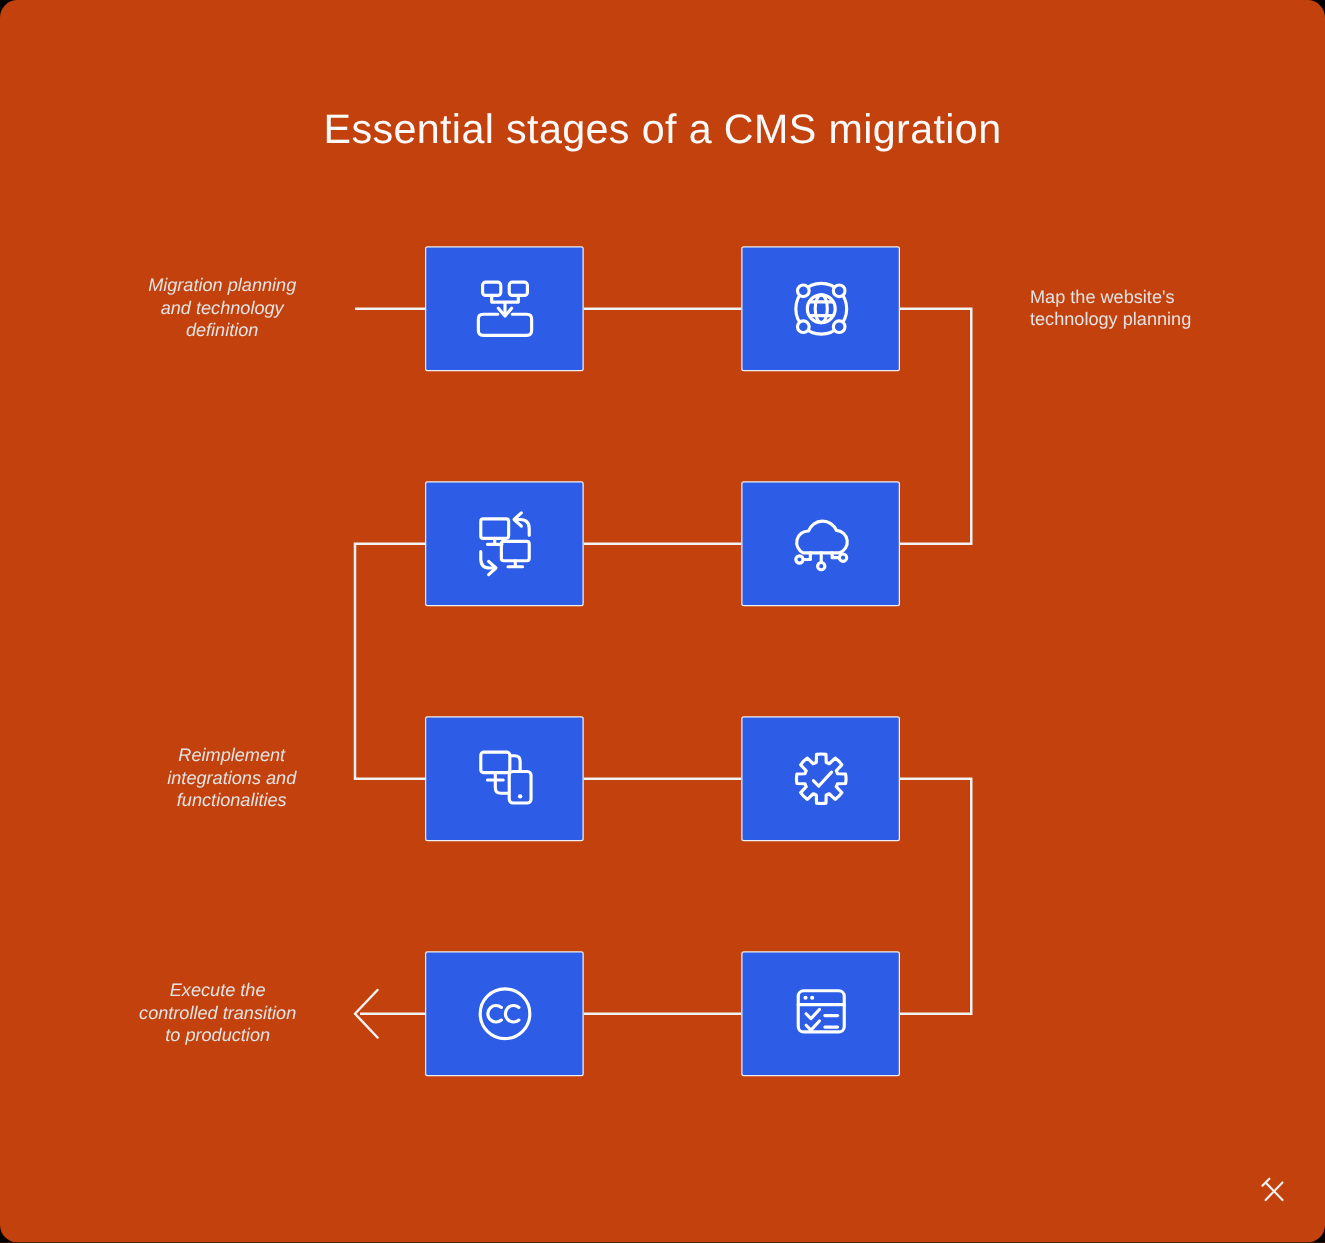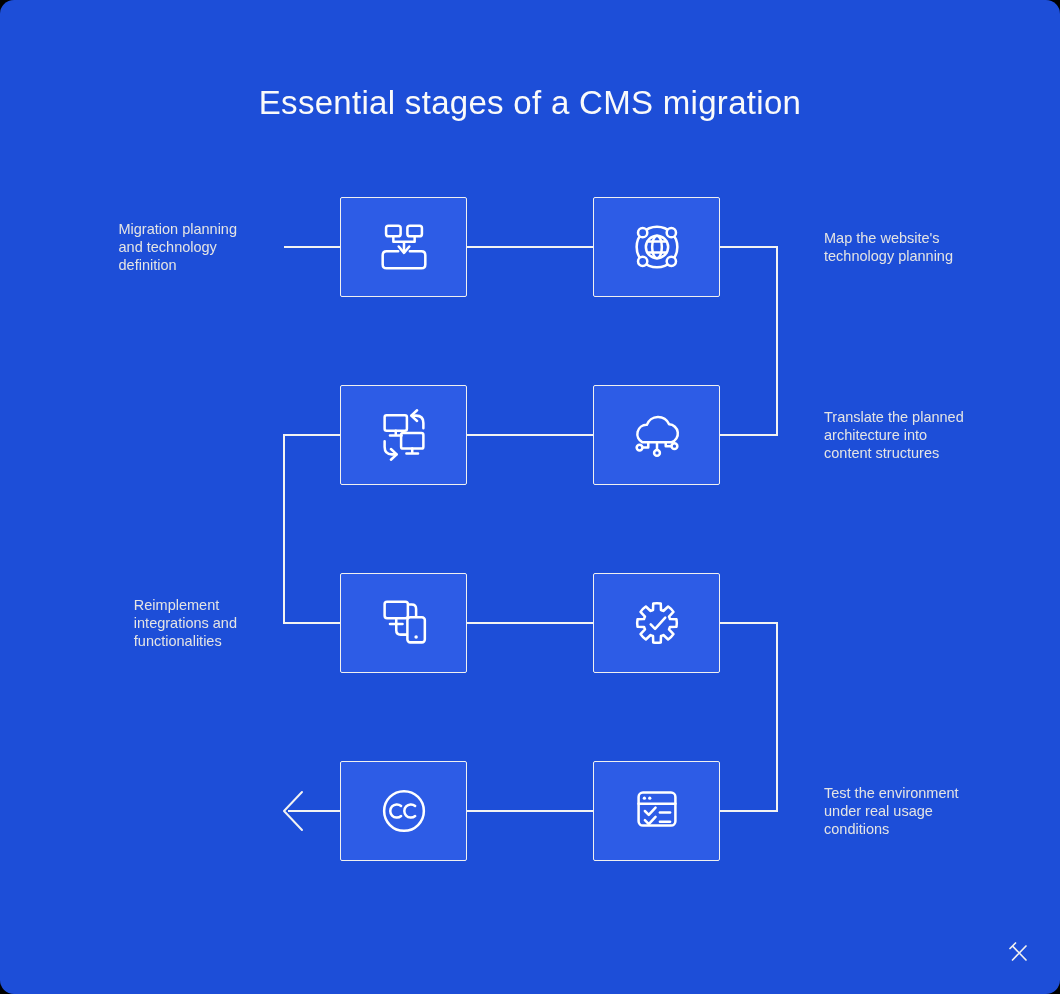--- a/index.html
+++ b/index.html
@@ -1,18 +1,18 @@
 <!DOCTYPE html>
 <html style="--blue: #2d5ce6;"><head>
 <meta charset="utf-8">
 <style>
   html,body{margin:0;padding:0;background:#000;}
   .canvas{
     position:relative;width:1060px;height:994px;overflow:hidden;
-    background:#1d4ed8;border-radius:14px;
+    background:#c2410c;border-radius:14px;
     font-family:"Liberation Sans", sans-serif;
   }
   .title{
     position:absolute;top:84px;left:0;width:100%;text-align:center;
     font-size:33px;font-weight:400;letter-spacing:.3px;color:#fafafa;
   }
   .connectors{position:absolute;left:0;top:0;width:1060px;height:994px;pointer-events:none;}
   .connectors path{stroke:#f2f2f2;stroke-width:2;fill:none;}
   .box{
     position:absolute;width:127px;height:100px;
@@ -22,21 +22,21 @@
     box-sizing:border-box;
   }
   .box svg{width:62px;height:62px;display:block;}
   .box svg *{stroke:#fff;stroke-width:2.6;fill:none;stroke-linecap:round;stroke-linejoin:round;}
   .box svg .dot{fill:#fff;stroke:none;}
   .box svg .node{fill:var(--blue,#2d5ce6);stroke:#fff;}
   .label{
     position:absolute;width:212px;height:100px;display:flex;align-items:center;
     color:#e4e4e4;font-size:14.5px;line-height:18px;white-space:pre-line;
   }
-  .label.lft{justify-content:flex-end;text-align:left;left:25px;}
+  .label.lft{justify-content:flex-end;text-align:center;left:25px;font-style:italic;}
   .label.rgt{justify-content:flex-start;text-align:left;left:824px;}
   .r1{top:197px}.r2{top:385px}.r3{top:573px}.r4{top:761px}
   .bl{left:340px}.br{left:593px}
   .logo{position:absolute;right:29px;top:939px;width:24px;height:26px;}
   .logo path{stroke:#f0f0f0;stroke-width:1.7;fill:none;stroke-linecap:round;}
 </style>
 </head>
 <body>
 
 <div class="canvas">
@@ -92,23 +92,20 @@
   </div>
   <div class="box br r2">
     <svg viewBox="0 0 64 64">
       <path d="M17,39.5 A9.5,9.5 0 0 1 21.5,21.5 A12.3,12.3 0 0 1 44.5,21 A9.5,9.5 0 0 1 47,39.5 Z"></path>
       <path d="M23,39.5 V45 H17.5 M32,39.5 V47.5 M41,39.5 V43.5 H46.5"></path>
       <circle cx="14" cy="45" r="3"></circle>
       <circle cx="32" cy="50.5" r="3"></circle>
       <circle cx="50" cy="43.5" r="3"></circle>
     </svg>
   </div>
-  <div class="label rgt r2">Translate the planned
-architecture into
-content structures</div>
 
   <div class="label lft r3">Reimplement
 integrations and
 functionalities</div>
   <div class="box bl r3">
     <svg viewBox="0 0 64 64">
       <rect x="12" y="10" width="24" height="17" rx="2.5"></rect>
       <path d="M24,27 V33 M17.5,33 H30.5"></path>
       <path d="M36.5,13 H40 Q44.5,13 44.5,17.5 V25.5"></path>
       <path d="M24,33 V39.5 Q24,44 28.5,44 H35"></path>
@@ -116,40 +113,40 @@
       <circle class="dot" cx="44.5" cy="46.5" r="1.8"></circle>
     </svg>
   </div>
   <div class="box br r3">
     <svg viewBox="0 0 64 64">
       <path class="gear" d="M27.9,18.6 L28.1,11.9 A20.5,20.5 0 0 1 35.9,11.9 L36.1,18.6 A14,14 0 0 1 38.6,19.6 L43.5,15.0 A20.5,20.5 0 0 1 49.0,20.5 L44.4,25.4 A14,14 0 0 1 45.4,27.9 L52.1,28.1 A20.5,20.5 0 0 1 52.1,35.9 L45.4,36.1 A14,14 0 0 1 44.4,38.6 L49.0,43.5 A20.5,20.5 0 0 1 43.5,49.0 L38.6,44.4 A14,14 0 0 1 36.1,45.4 L35.9,52.1 A20.5,20.5 0 0 1 28.1,52.1 L27.9,45.4 A14,14 0 0 1 25.4,44.4 L20.5,49.0 A20.5,20.5 0 0 1 15.0,43.5 L19.6,38.6 A14,14 0 0 1 18.6,36.1 L11.9,35.9 A20.5,20.5 0 0 1 11.9,28.1 L18.6,27.9 A14,14 0 0 1 19.6,25.4 L15.0,20.5 A20.5,20.5 0 0 1 20.5,15.0 L25.4,19.6 A14,14 0 0 1 27.9,18.6 Z"></path>
       <path d="M25.5,33.5 L30,38 L40.5,26.5"></path>
     </svg>
   </div>
 
+  <div class="label lft r4">Execute the
+controlled transition
+to production</div>
   <div class="box bl r4">
     <svg viewBox="0 0 64 64">
       <circle cx="32" cy="32" r="20.5"></circle>
       <path d="M29,26.8 A6.8,6.8 0 1 0 29,37.2"></path>
       <path d="M43.5,26.8 A6.8,6.8 0 1 0 43.5,37.2"></path>
     </svg>
   </div>
   <div class="box br r4">
     <svg viewBox="0 0 64 64">
       <rect x="13" y="13" width="38" height="34" rx="4.5"></rect>
       <path d="M13,24.5 H51"></path>
       <circle class="dot" cx="19" cy="18.8" r="1.7"></circle>
       <circle class="dot" cx="24.5" cy="18.8" r="1.7"></circle>
       <path d="M19.5,32 L23.5,36 L30.5,28.5"></path>
       <path d="M35,33.5 H45.5"></path>
       <path d="M19.5,41.5 L23.5,45.5 L30.5,38"></path>
       <path d="M35,43 H45.5"></path>
     </svg>
   </div>
-  <div class="label rgt r4">Test the environment
-under real usage
-conditions</div>
 
   <svg class="logo" viewBox="0 0 24 26">
     <path d="M5.5,7 L19,21 M19,7 L5.5,21 M3,9.5 L8.5,4"></path>
   </svg>
 
 </div>
 
 </body></html>

